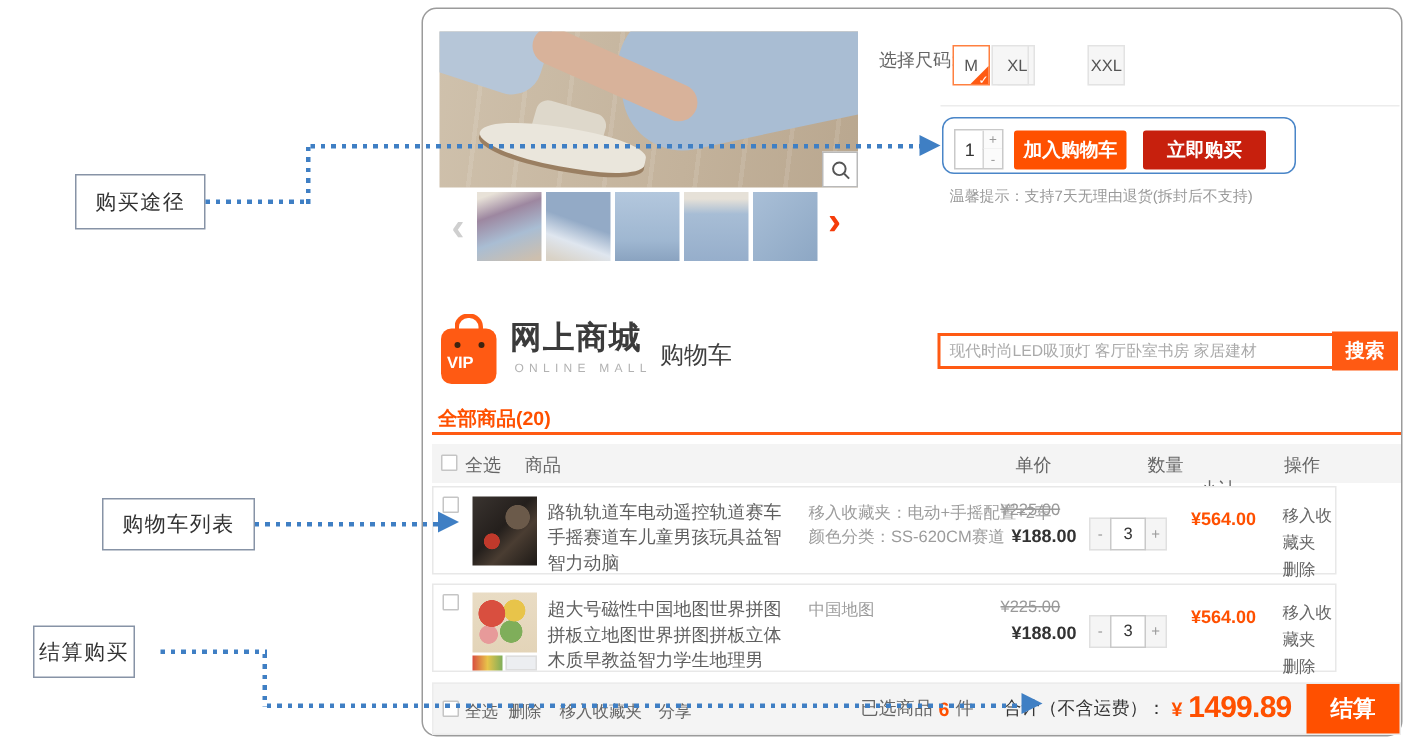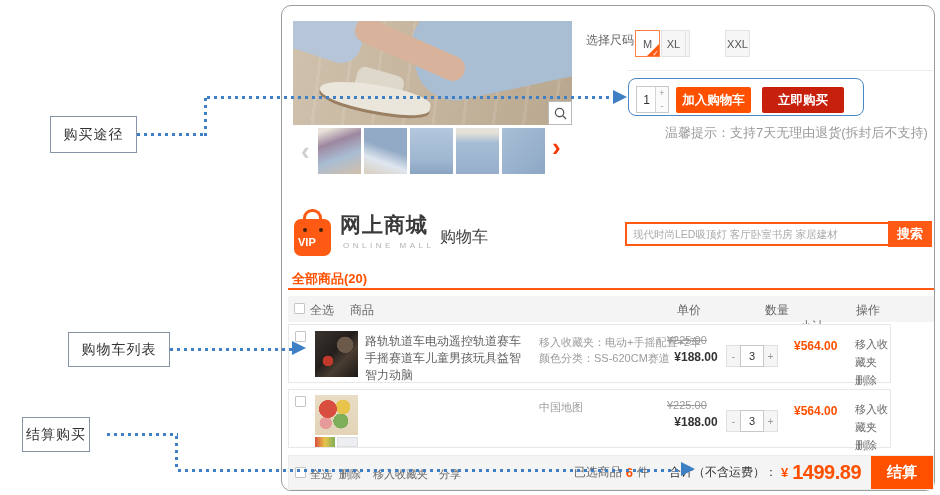--- a/index.html
+++ b/index.html
@@ -40,21 +40,21 @@
   .divider { left:627px; top:70px; width:306px; height:1px; background:#ececec; }
   .buy-outline { left:628px; top:78px; width:236px; height:38px; border:1px solid #4a86c8; border-radius:8px; }
   .qty { left:636px; top:86px; width:33px; height:27px; border:1px solid #c9c9c9; background:#fff; }
   .qty-val { position:absolute; left:0; top:0; width:19px; height:100%; display:flex; align-items:center; justify-content:center; font-size:12px; color:#333; }
   .qty-up,.qty-dn { position:absolute; right:0; width:13px; height:13px; border-left:1px solid #d5d5d5; display:flex; align-items:center; justify-content:center; font-size:9px; color:#999; background:#fbfbfb; }
   .qty-up { top:0; border-bottom:1px solid #d5d5d5; }
   .qty-dn { bottom:0; }
   .btn { display:flex; align-items:center; justify-content:center; color:#fff; font-weight:bold; border-radius:2px; cursor:pointer; }
   .btn-cart { left:676px; top:87px; width:75px; height:26px; background:#ff5000; font-size:12.5px; }
   .btn-buy  { left:762px; top:87px; width:82px; height:26px; background:#c7200d; font-size:12.5px; }
-  .tip { left:633px; top:124px; font-size:13px; color:#9a9a9a;margin-left:32px; }
+  .tip { left:633px; top:124px; font-size:10px; color:#9a9a9a; }
 
   
   .bag { left:294px; top:209px; width:38px; height:47px; }
   .bag-handle { position:absolute; left:9px; top:0; width:19px; height:16px; border:3.5px solid #ff5a13; border-bottom:none; border-radius:9px 9px 0 0; }
   .bag-body { position:absolute; left:0; top:10px; width:37px; height:37px; background:#ff5a13; border-radius:7px; }
   .bag-eye { position:absolute; width:4px; height:4px; border-radius:50%; background:#3d2310; }
   .bag-vip { position:absolute; left:4px; top:17px; color:#fff; font-weight:bold; font-size:11px; }
   .mall-name { left:340px; top:211px; font-size:21px; font-weight:bold; color:#3b3b3b; letter-spacing:1px; }
   .mall-sub { left:343px; top:241px; font-size:8px; color:#b2b2b2; letter-spacing:3.5px; }
   .page-title { left:440px; top:227px; font-size:16px; color:#404040; }
@@ -152,21 +152,21 @@
 
 <span class="abs size-label">选择尺码:</span>
 <div class="abs size-box size-selected" style="left:635px;">
   <span>M</span>
   <div class="size-corner"></div>
   <span class="size-check">✓</span>
 </div>
 <div class="abs size-box" style="left:665px;">
   <span>L</span>
 </div>
-<div class="abs size-box" style="left:661px;">
+<div class="abs size-box" style="left:661px;justify-content:flex-end;">
   <span>XL</span>
 </div>
 <div class="abs size-box" style="left:725px;">
   <span>XXL</span>
 </div>
 <div class="abs divider"></div>
 
 <div class="abs buy-outline ann"></div>
 <div class="abs qty">
   <span class="qty-val">1</span>
@@ -225,20 +225,21 @@
     <div>移入收藏夹</div>
     <div>删除</div>
   </div>
 </div>
 
 <div class="abs row row2">
   <div class="cbx" style="position:absolute; left:6px; top:6px;"></div>
   <div class="r-thumb thumb-map" style="top:5px;"></div>
   <div class="map-bit1"></div>
   <div class="map-bit2"></div>
+  <div class="r-title">超大号磁性中国地图世界拼图拼板立地图世界拼图拼板立体木质早教益智力学生地理男</div>
   <div class="r-spec">
     <div>中国地图</div>
     <div></div>
   </div>
   <div class="r-oprice">¥225.00</div>
   <div class="r-price">¥188.00</div>
   <div class="stepper">
     <div class="st-btn">-</div>
     <div class="st-val">3</div>
     <div class="st-btn">+</div>

